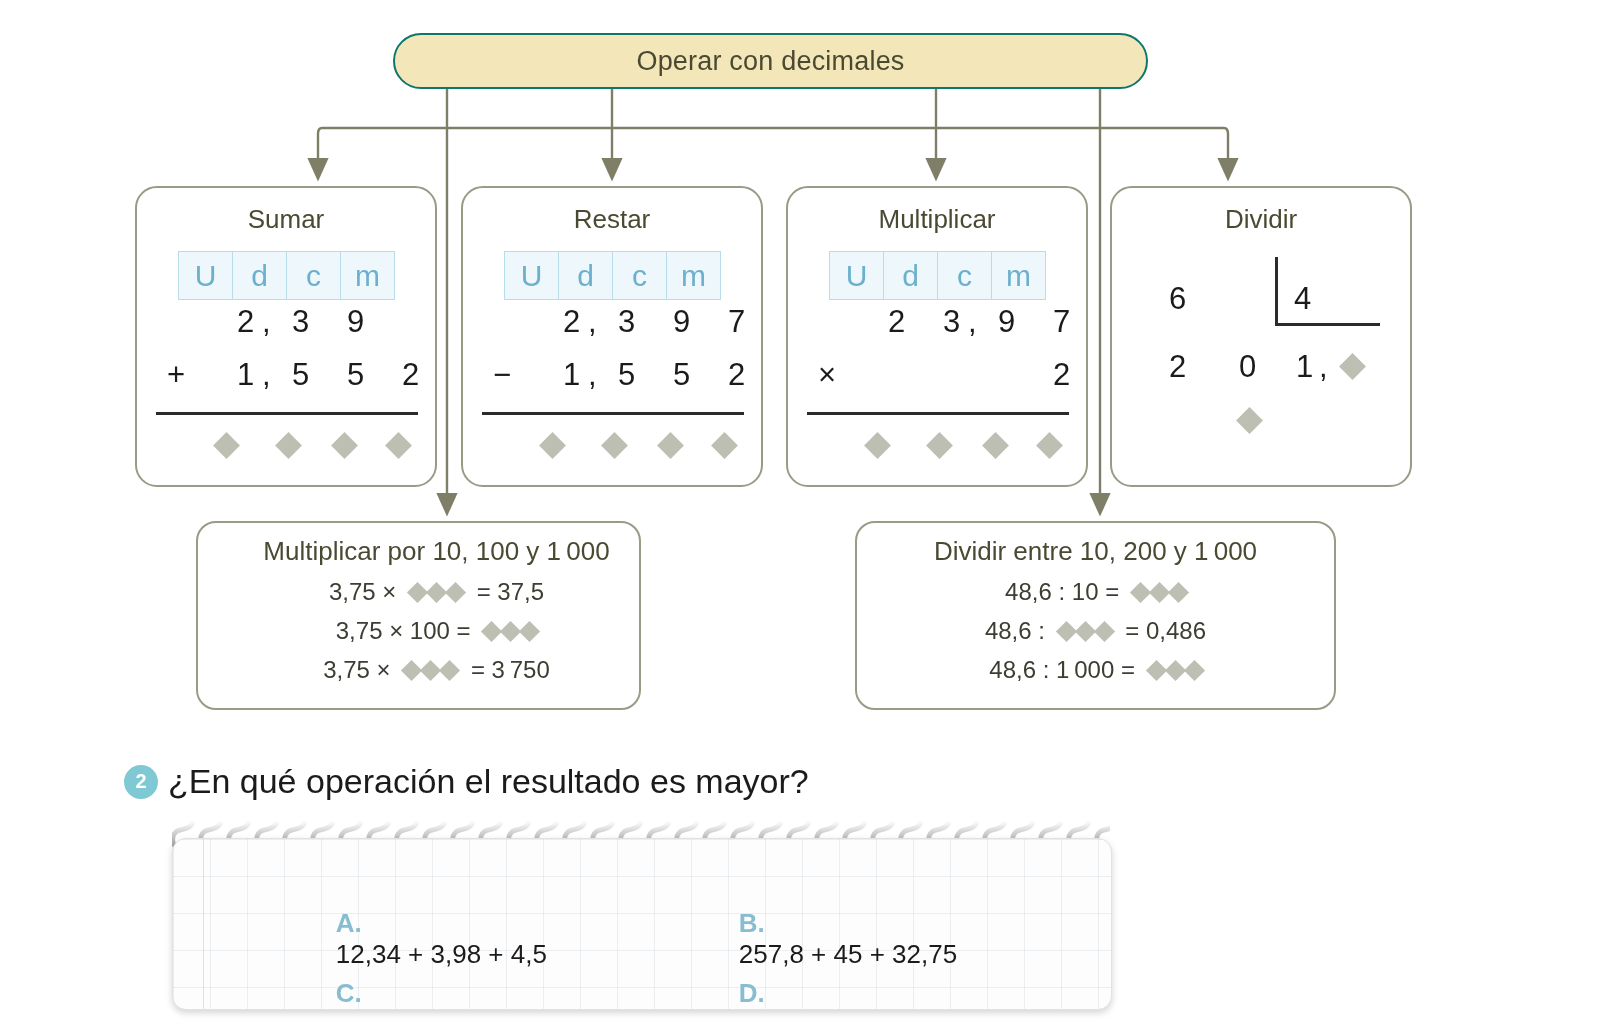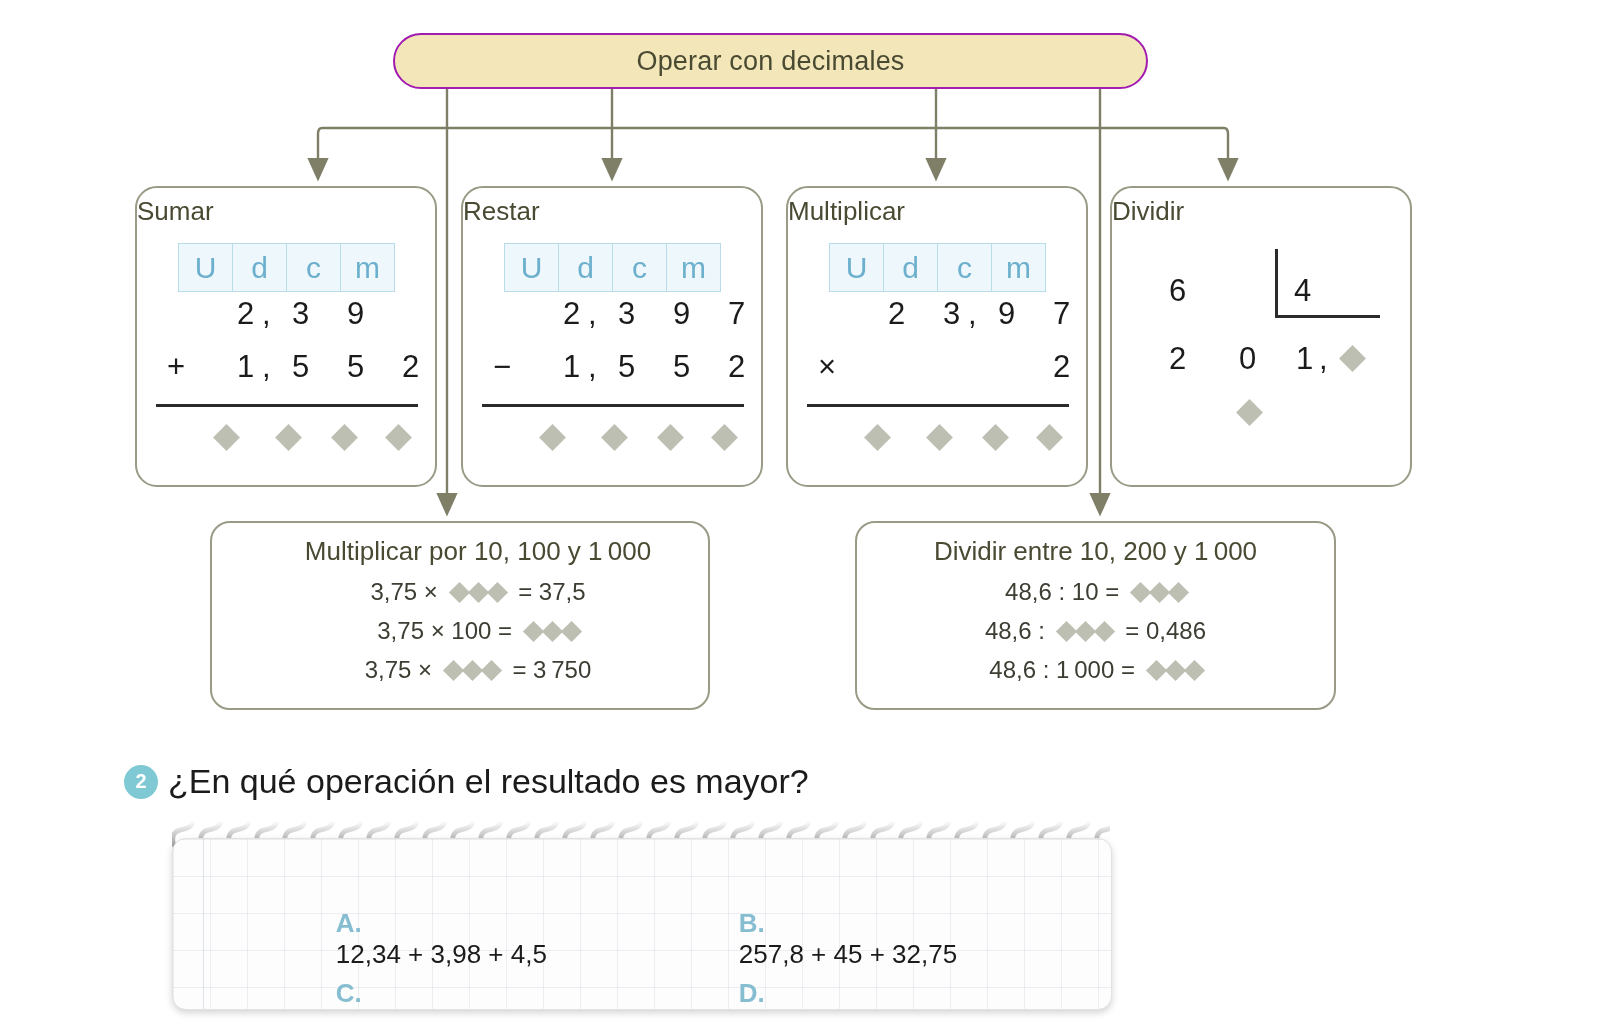--- a/index.html
+++ b/index.html
@@ -31,21 +31,21 @@
   }
 
   
   .title-banner {
     position: absolute;
     left: 393px;
     top: 33px;
     width: 755px;
     height: 56px;
     background: #f3e7b9;
-    border: 2px solid #a21caf;
+    border: 2px solid #0f766e;
     border-radius: 28px;
     display: flex;
     align-items: center;
     justify-content: center;
     box-sizing: border-box;
   }
   .title-banner span {
     font-size: 27px;
     color: #4a4a33;
     letter-spacing: .2px;
@@ -61,23 +61,24 @@
     border-radius: 22px;
     background: #ffffff;
     box-sizing: border-box;
   }
   .op-card.c0 { left: 135px; }
   .op-card.c1 { left: 461px; }
   .op-card.c2 { left: 786px; }
   .op-card.c3 { left: 1110px; }
 
   .op-title {
+    text-align: center;
     font-size: 26px;
     color: #4a4a33;
-    margin-top: 8px;
+    margin-top: 16px;
   }
 
   
   .pv-row {
     display: flex;
     justify-content: center;
     margin-top: 16px;
   }
   .pv-cell {
     width: 55px;
@@ -151,21 +152,21 @@
   
   .rule-card {
     position: absolute;
     top: 521px;
     height: 189px;
     border: 2px solid #9a9a86;
     border-radius: 20px;
     background: #ffffff;
     box-sizing: border-box;
   }
-  .rule-card.left  { left: 210px; width: 500px; padding-left: 36px; }
+  .rule-card.left  { left: 196px; width: 445px; padding-left: 36px; }
   .rule-card.right { left: 855px; width: 481px; }
   .rule-title {
     text-align: center;
     font-size: 26px;
     color: #4a4a33;
     margin-top: 13px;
   }
   .rule-line {
     text-align: center;
     font-size: 24px;

